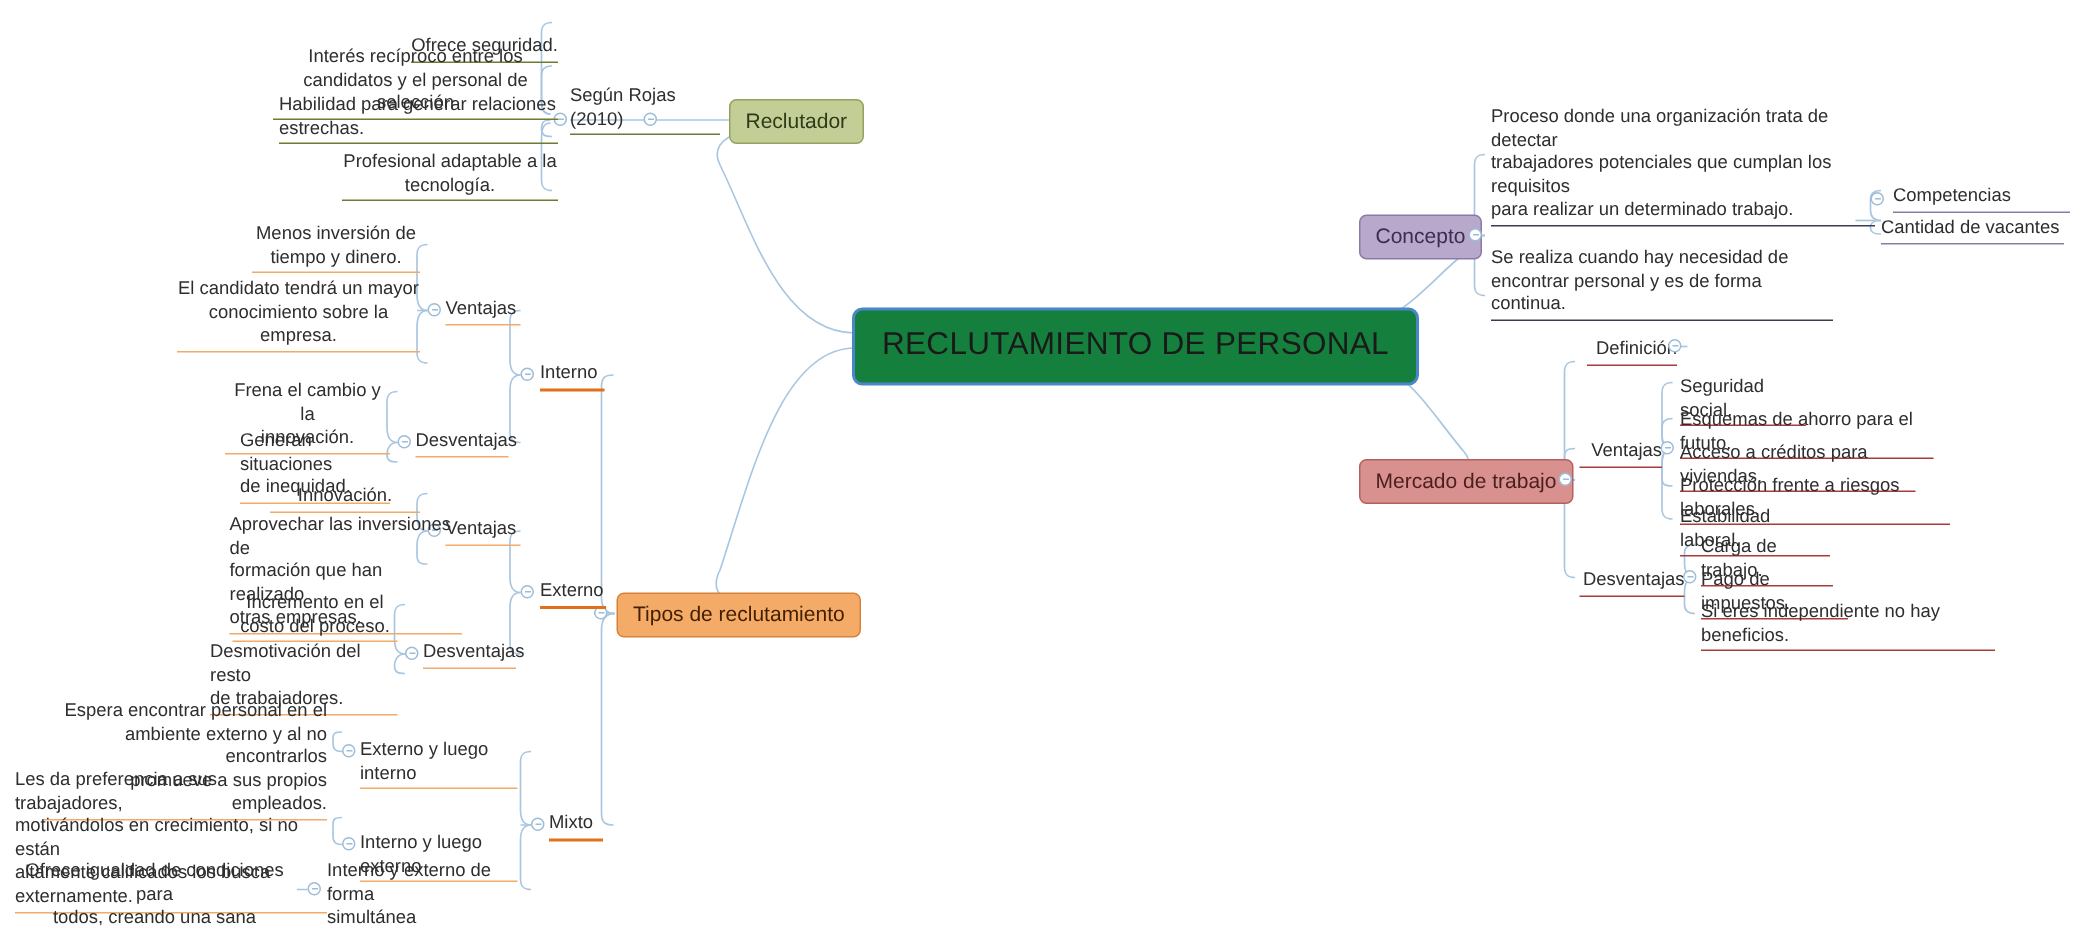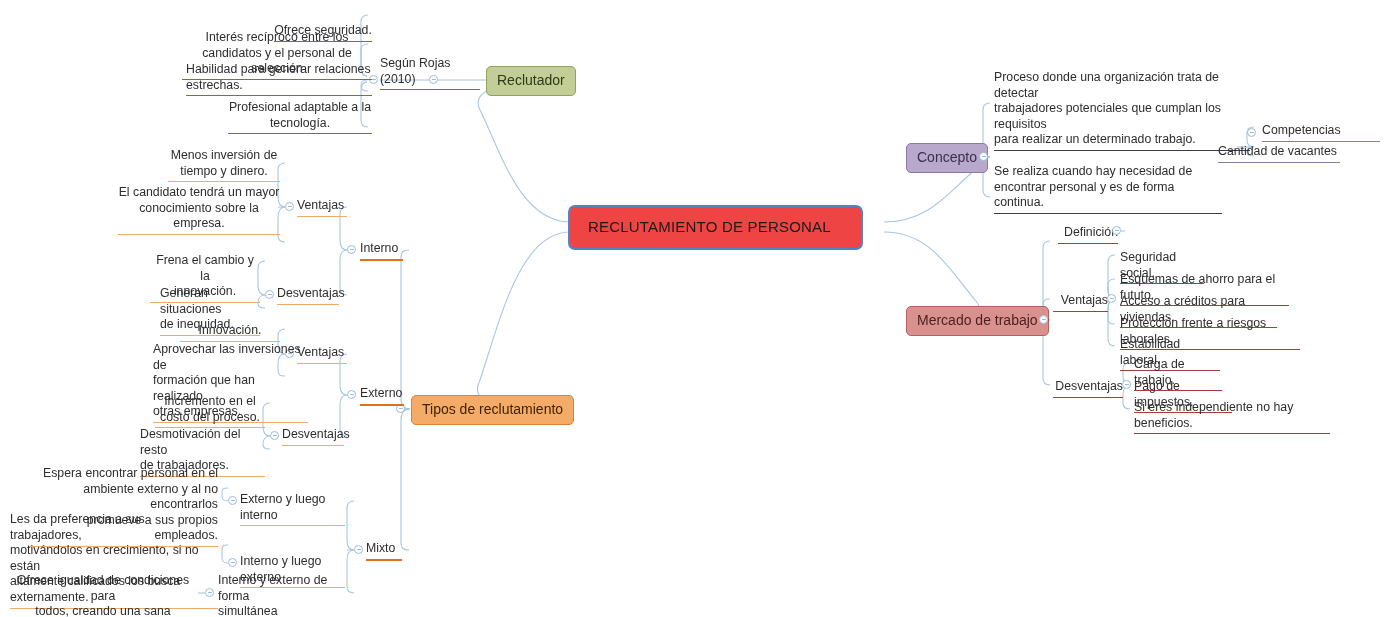--- a/index.html
+++ b/index.html
@@ -30,25 +30,25 @@
   
   .node {
     position: absolute;
     box-sizing: border-box;
     white-space: nowrap;
     line-height: 1.18;
   }
 
   .root {
     border: 2px solid #4a86c8;
-    background: #ef4444;
+    background: #15803d;
     border-radius: 7px;
-    font-size: 15px;
+    font-size: 21px;
     color: #1a1a1a;
-    padding: 11px 30px 12px 18px;
+    padding: 11px 18px 12px 18px;
     letter-spacing: .2px;
   }
 
   .mainnode {
     border-radius: 5px;
     font-size: 14px;
     padding: 5px 10px 6px 10px;
     border: 1px solid;
   }
   .mainnode.green  { background:#c2ce96; border-color:#93a15e; color:#2f3a18; }
@@ -208,21 +208,21 @@
 para realizar un determinado trabajo.</div>
 
 
   <div class="topic left u-dark" style="left:994px; top:164px; width:228px;">Se realiza cuando hay necesidad de
 encontrar personal y es de forma continua.</div>
 
   <div class="toggle" style="left:1247px; top:128px;"></div>
 
   <div class="topic left u-purple" style="left:1262px; top:123px; width:118px;">Competencias</div>
 
-  <div class="topic left u-purple" style="left:1218px; top:144px; width:122px;">Cantidad de vacantes</div>
+  <div class="topic left u-purple" style="left:1254px; top:144px; width:122px;">Cantidad de vacantes</div>
 
   <div class="node mainnode red" style="left:906px; top:306px;">Mercado de trabajo</div>
 
   <div class="toggle" style="left:1039px; top:315px;"></div>
 
   <div class="topic right u-red" style="left:1058px; top:225px; width:60px;">Definición</div>
   <div class="toggle" style="left:1112px; top:226px;"></div>
 
   <div class="topic right u-red" style="left:1053px; top:293px; width:55px;">Ventajas</div>
   <div class="toggle" style="left:1107px; top:294px;"></div>

